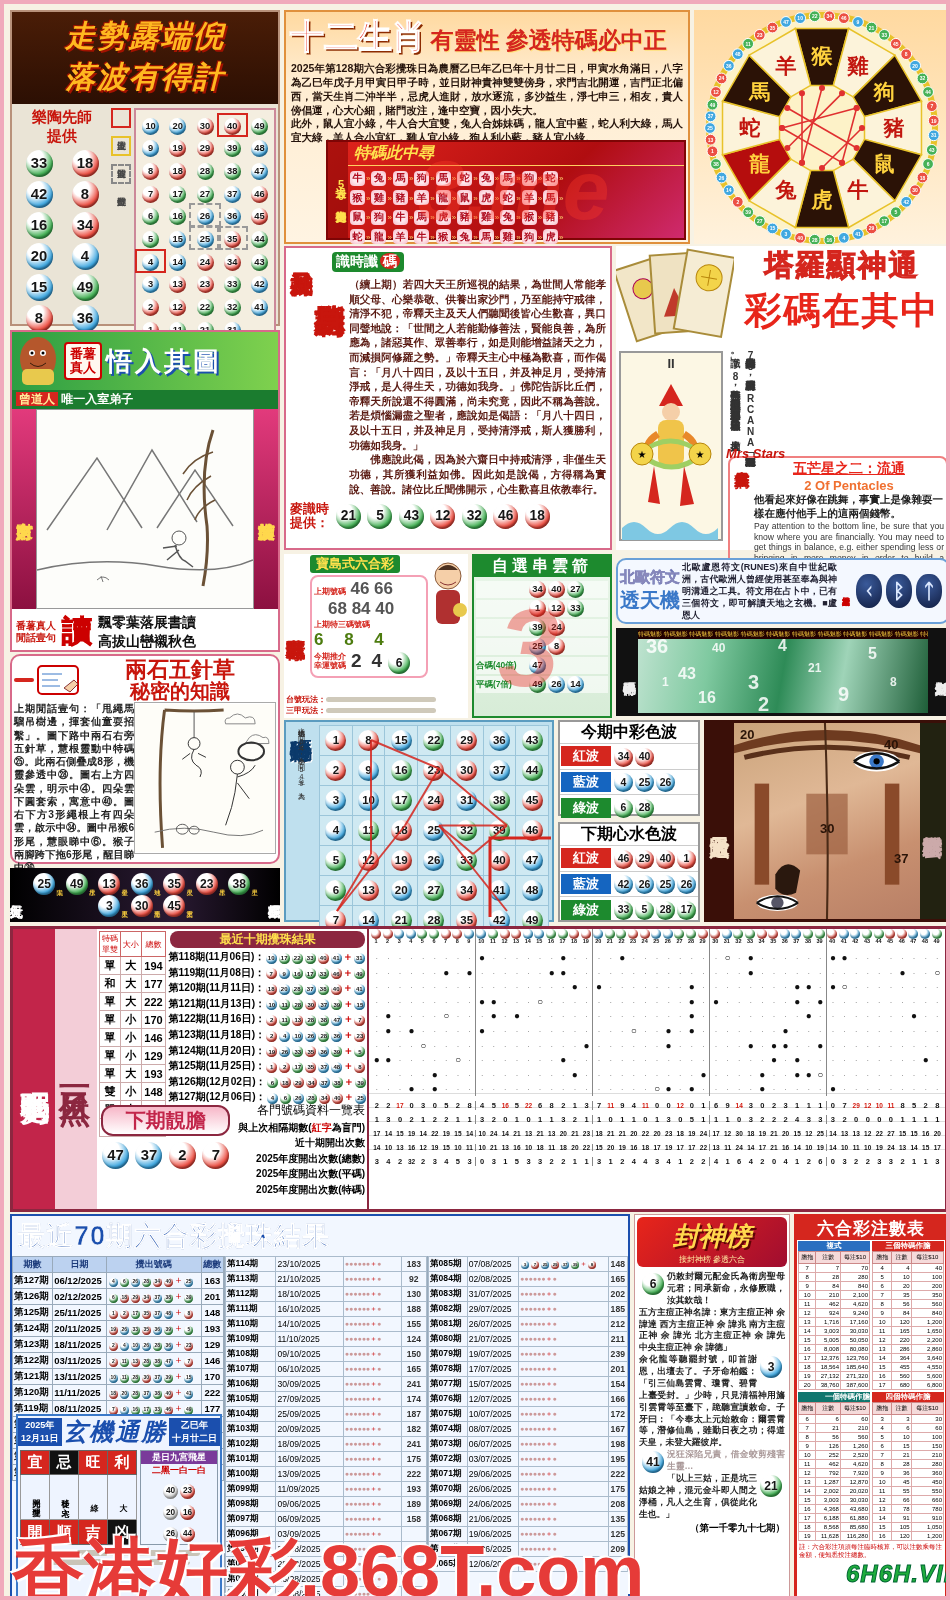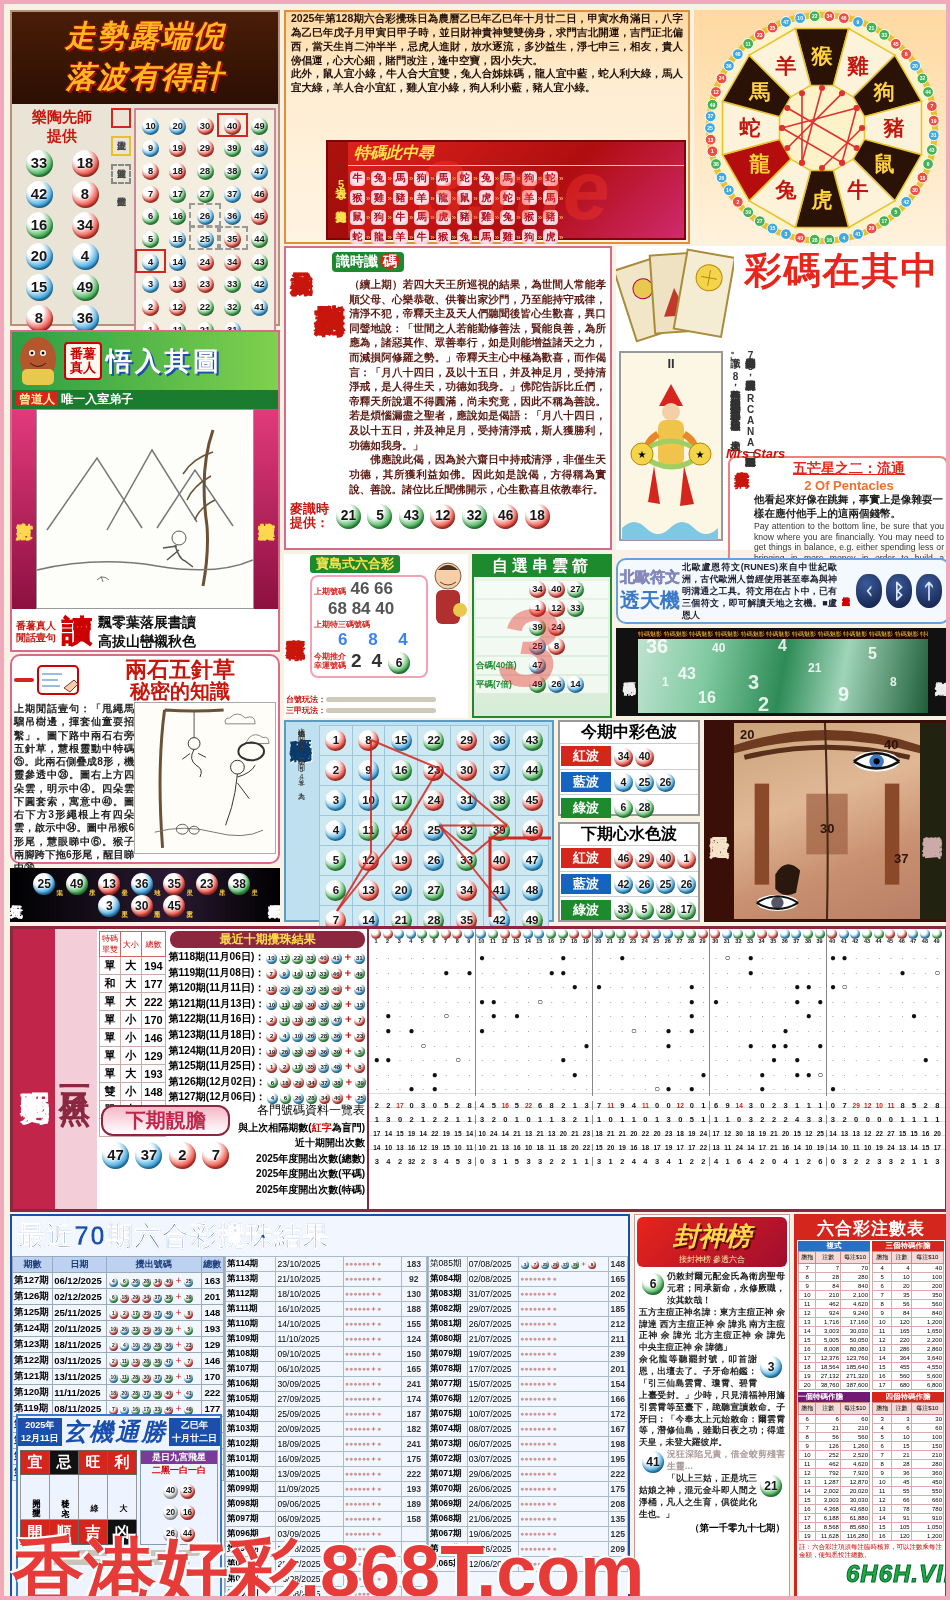--- a/index.html
+++ b/index.html
@@ -253,20 +253,24 @@
               <div style="margin:2.5px 0;"><span class="bl b" style="--s:17px">
                   <i>41</i>
                 </span></div>
             </div>
           </div>
         </div>
     </div>
   </div>
 
   <div class="abs" style="left:280px;top:6px;width:406px;height:234px;background:linear-gradient(180deg,#ffd9a0,#ffedd2 30%,#fff4e2);border:2px solid #e0903c">
+    <div style="padding:2px 4px;white-space:nowrap">
+      <span style="font-size:34px;font-weight:bold;color:#e8251a;-webkit-text-stroke:1px #fff;text-shadow:2px 2px 0 #8c2b00">十二生肖</span>
+      <span style="font-size:23px;font-weight:bold;color:#d5261e;text-shadow:1px 1px 0 #ffe27a">有靈性 參透特碼必中正</span>
+    </div>
     <div style="font-size:10.5px;font-weight:bold;color:#24120a;padding:0 5px;text-align:justify;line-height:1.32">2025年第128期六合彩攪珠日為農曆乙巳年乙巳年十月廿二日，甲寅水角滿日，八字為乙巳年戊子月甲寅日甲子時，並日財神貴神雙雙傍身，求門吉北開運，吉門正北偏西，當天生肖二沖半半，忌虎人進財，放水逐流，多沙益生，淨七申三，相友，貴人傍倡運，心大心細，賭門改注，逢中空寶，因小失大。</div>
     <div style="font-size:10.5px;font-weight:bold;color:#24120a;padding:0 5px;text-align:justify;line-height:1.32">此外，鼠人宜小綠，牛人合大宜雙，兔人合姊妹碼，龍人宜中藍，蛇人利大綠，馬人宜大綠，羊人合小宜紅，雞人宜小綠，狗人利小藍，豬人宜小綠。</div>
     <div class="abs" style="left:40px;top:128px;width:360px;height:100px;background:linear-gradient(135deg,#e0241c,#b00d10 60%,#cf2a6e);border:2px solid #7e0505;display:flex">
       <div class="vt" style="width:20px;color:#ffe14d;font-weight:bold;font-size:11px;background:rgba(120,0,0,.5);text-align:center">過去50期生肖走勢</div>
       <div style="flex:1">
         <div style="color:#ffe14d;font-style:italic;font-weight:bold;font-size:16px;border-bottom:1px solid #ffcf60;padding:1px 6px">特碼此中尋</div>
         <div id="zstrip" style="padding:1px 2px">
             <div style="margin:0px 0 1px"><span class="hexz">牛</span><span class="arr">»</span><span class="hexz">兔</span><span class="arr">»</span><span class="hexz">馬</span><span class="arr">»</span><span class="hexz">狗</span><span class="arr">»</span><span class="hexz">馬</span><span class="arr">»</span><span class="hexz">蛇</span><span class="arr">»</span><span class="hexz">兔</span><span class="arr">»</span><span class="hexz">馬</span><span class="arr">»</span><span class="hexz">狗</span><span class="arr">»</span><span class="hexz">蛇</span><span class="arr">»</span></div>
             <div style="margin:0px 0 1px"><span class="hexz">猴</span><span class="arr">»</span><span class="hexz">雞</span><span class="arr">»</span><span class="hexz">豬</span><span class="arr">»</span><span class="hexz">羊</span><span class="arr">»</span><span class="hexz">龍</span><span class="arr">»</span><span class="hexz">鼠</span><span class="arr">»</span><span class="hexz">虎</span><span class="arr">»</span><span class="hexz">蛇</span><span class="arr">»</span><span class="hexz">羊</span><span class="arr">»</span><span class="hexz">馬</span><span class="arr">»</span></div>
             <div style="margin:0px 0 1px"><span class="hexz">鼠</span><span class="arr">»</span><span class="hexz">狗</span><span class="arr">»</span><span class="hexz">牛</span><span class="arr">»</span><span class="hexz">馬</span><span class="arr">»</span><span class="hexz">虎</span><span class="arr">»</span><span class="hexz">豬</span><span class="arr">»</span><span class="hexz">雞</span><span class="arr">»</span><span class="hexz">兔</span><span class="arr">»</span><span class="hexz">猴</span><span class="arr">»</span><span class="hexz">豬</span><span class="arr">»</span></div>
@@ -514,20 +518,21 @@
             <rect x="38" y="8" width="46" height="78" fill="#efe2c2" stroke="#a98c3a" stroke-width="2"></rect>
             <path d="M48 70 l12 -28 l12 28 z" fill="#c0392b"></path>
           </g>
         <g transform="rotate(10 80 60)">
             <rect x="62" y="6" width="48" height="80" fill="#f5ecd4" stroke="#a98c3a" stroke-width="2"></rect>
             <circle cx="88" cy="30" r="13" fill="#f3d44a" stroke="#b8860b"></circle>
             <path d="M80 30 h16 M88 22 v16" stroke="#b8860b"></path>
           </g>
       </svg>
       <div style="flex:1;text-align:center">
+        <div style="font-size:29px;font-weight:bold;color:#f08080;-webkit-text-stroke:1px #d5261e;letter-spacing:2px">塔羅顯神通</div>
         <div style="font-size:37px;font-weight:bold;color:#e8251a;letter-spacing:2px">彩碼在其中</div>
       </div>
     </div>
     <div style="display:flex;padding:2px">
       <svg width="106" height="192" viewBox="0 0 106 192" style="flex:none">
         <rect x="2" y="2" width="102" height="188" fill="#fcf7e4" stroke="#999" stroke-width="2"></rect>
         <text x="53" y="18" text-anchor="middle" font-size="13" fill="#333" font-weight="bold">II</text>
         <path d="M53 34 l-12 22 h24 z" fill="#d5261e"></path>
           <circle cx="53" cy="62" r="9" fill="#f5cfa8"></circle>
         <rect x="40" y="70" width="26" height="46" rx="8" fill="#f0c44a"></rect>
@@ -561,21 +566,21 @@
   <div class="abs" style="left:280px;top:550px;width:184px;height:164px;background:#fff">
     <div style="display:flex;height:140px">
       <div class="vt redtxt" style="width:26px;font-size:20px;font-weight:bold;text-align:center">老鳳台號專區</div>
       <div style="flex:1">
         <div style="background:#1d8a2e;color:#ffe14d;font-weight:bold;font-size:13px;display:inline-block;padding:0 6px;border-radius:3px">寶島式六合彩</div>
         <div style="border:2px solid #f4a0b5;border-radius:8px;margin-top:2px;padding:2px;font-weight:bold">
           <span class="tiny" style="color:#d5261e"><span>上期</span><span>號碼</span></span>
           <span style="font-size:17px;color:#555">46 66</span><br>
           <span style="font-size:17px;color:#555;margin-left:14px">68 84 40</span>
           <div class="tiny" style="color:#d5261e">上期特三碼號碼</div>
-          <div style="font-size:17px;color:#3b82f6;letter-spacing:8px;margin-left:24px">6 8 4</div>
+          <div style="font-size:17px;color:#4d7c0f;letter-spacing:8px;margin-left:0">6 8 4</div>
           <div style="display:flex;align-items:center">
             <span class="tiny" style="color:#d5261e;line-height:1.1"><span>今期推介</span><br><span>幸運號碼</span></span>
             <span id="lucky246"><span style="font-size:19px;font-weight:bold;color:#333;margin:0 5px">2</span><span style="font-size:19px;font-weight:bold;color:#333;margin:0 5px">4</span><span class="bl g" style="--s:22px">
                   <i>6</i>
                 </span></span>
           </div>
         </div>
       </div>
       <svg width="40" height="120">
           <circle cx="20" cy="22" r="13" fill="#f5cfa8" stroke="#8a5a3a"></circle>
@@ -1762,21 +1767,21 @@
                 <td style="border:1px solid #abc;white-space:nowrap;font-size:7px"><span style="color:#c99">●●●●●●</span><span style="color:#c00">＋</span><span style="color:#c99">●</span></td>
                 <td style="border:1px solid #abc;text-align:center;font-weight:bold;color:#333"></td>
               </tr>
             </tbody>
           </table>
         </div>
       <div style="flex:1;border-left:1px solid #9ab">
           <table id="r70c3" style="width:100%;font-size:8.6px">
             <tbody>
               <tr>
-                <td style="border:1px solid #abc;font-weight:normal;white-space:nowrap">第085期</td>
+                <td style="border:1px solid #abc;font-weight:bold;white-space:nowrap">第085期</td>
                 <td style="border:1px solid #abc">07/08/2025</td>
                 <td style="border:1px solid #abc;white-space:nowrap;font-size:7px"><span class="bl b" style="--s:8px">
                     <i>3</i>
                   </span><span class="bl r" style="--s:8px">
                     <i>7</i>
                   </span><span class="bl b" style="--s:8px">
                     <i>25</i>
                   </span><span class="bl r" style="--s:8px">
                     <i>29</i>
                   </span><span class="bl b" style="--s:8px">
@@ -2157,21 +2162,21 @@
               </tr>
               <tr>
                 <td style="border:1px solid #daa;text-align:center">17</td>
                 <td style="border:1px solid #daa;text-align:right">680</td>
                 <td style="border:1px solid #daa;text-align:right">6,800</td>
               </tr>
             </tbody>
           </table>
         </div>
         <div style="width:50%;box-sizing:border-box;padding:1px">
-          <div style="background:#701a75;color:#fff;font-size:7.5px;font-weight:bold;text-align:left">一個特碼作膽</div>
+          <div style="background:#0f766e;color:#fff;font-size:7.5px;font-weight:bold;text-align:right">一個特碼作膽</div>
           <table style="width:100%;font-size:6px">
             <tbody>
               <tr>
                 <td style="border:1px solid #c88;background:#f5dada;text-align:center">膽拖</td>
                 <td style="border:1px solid #c88;background:#f5dada;text-align:center">注數</td>
                 <td style="border:1px solid #c88;background:#f5dada;text-align:center">每注$10</td>
               </tr>
               <tr>
                 <td style="border:1px solid #daa;text-align:center">6</td>
                 <td style="border:1px solid #daa;text-align:right">6</td>

